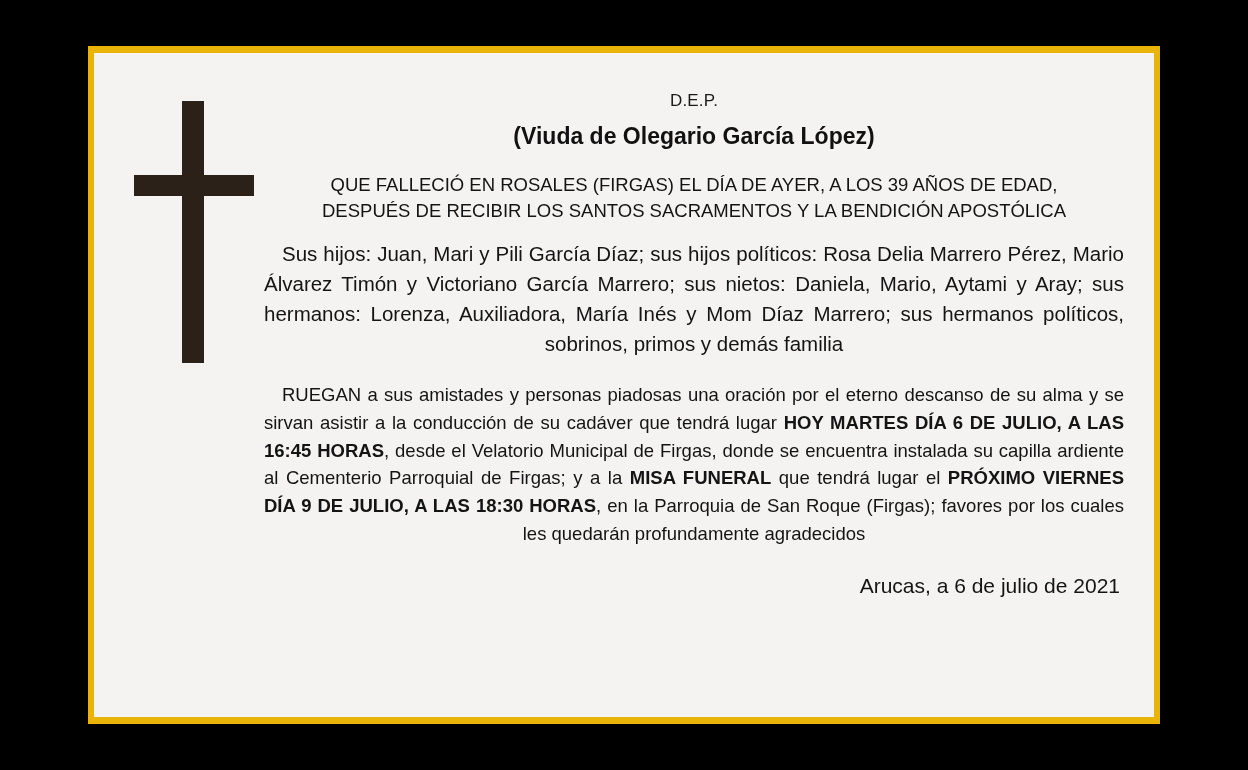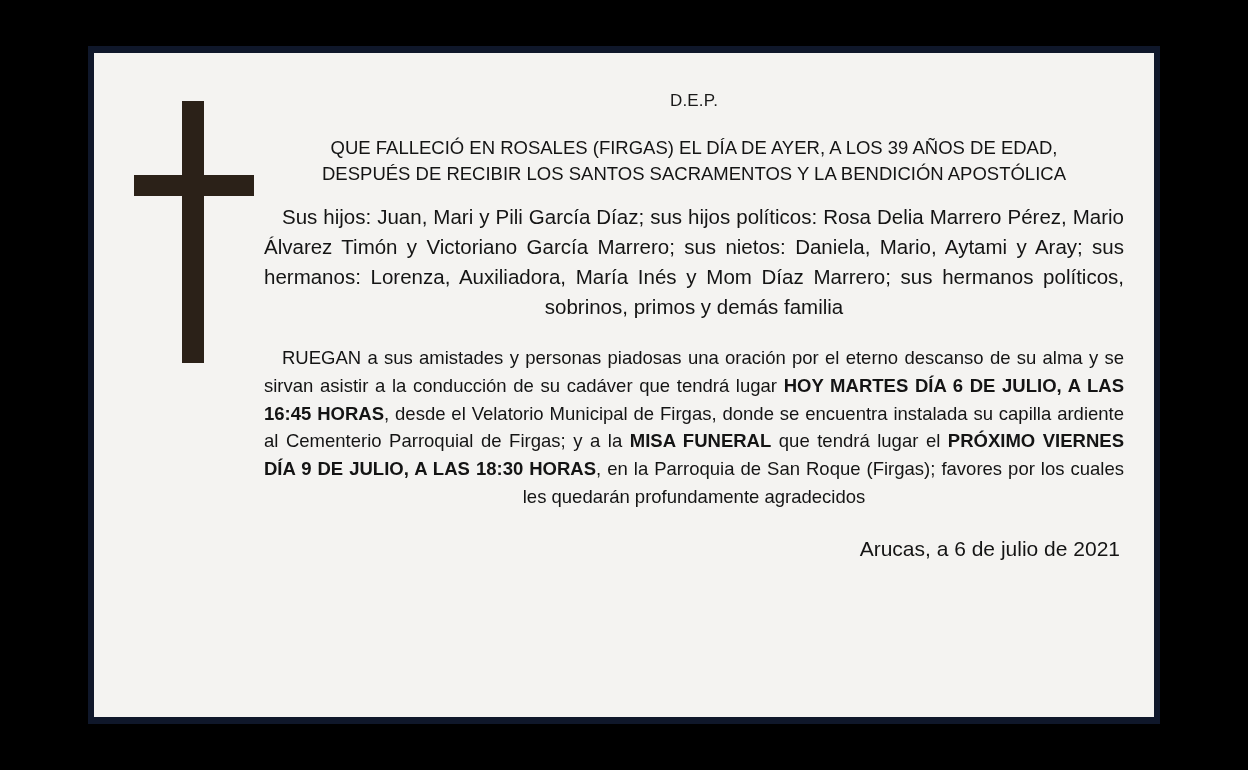--- a/index.html
+++ b/index.html
@@ -18,21 +18,21 @@
     width: 1248px;
     height: 770px;
     background: #000000;
   }
   .notice-outer {
     position: absolute;
     left: 88px;
     top: 46px;
     width: 1072px;
     height: 678px;
-    background: #0f172a;
+    background: #eab308;
     padding: 0;
     box-sizing: border-box;
   }
   .notice-inner {
     position: absolute;
     left: 6px;
     top: 7px;
     width: 1060px;
     height: 664px;
     background: #f4f3f1;
@@ -145,20 +145,21 @@
         <div class="horiz"></div>
       </div>
 
       <div class="content">
 
         <div class="dep">
           <span>D.E.P.</span>
         </div>
 
 
+        <div class="widow">(Viuda de Olegario García López)</div>
 
         <div class="death-lines">
           <span>QUE FALLECIÓ EN ROSALES (FIRGAS) EL DÍA DE AYER, A LOS 39 AÑOS DE EDAD,</span>
           <span>DESPUÉS DE RECIBIR LOS SANTOS SACRAMENTOS Y LA BENDICIÓN APOSTÓLICA</span>
         </div>
 
         <div class="family">Sus hijos: Juan, Mari y Pili García Díaz; sus hijos políticos: Rosa Delia Marrero Pérez, Mario Álvarez Timón y Victoriano García Marrero; sus nietos: Daniela, Mario, Aytami y Aray; sus hermanos: Lorenza, Auxiliadora, María Inés y Mom Díaz Marrero; sus hermanos políticos, sobrinos, primos y demás familia</div>
 
         <div class="request"><span>RUEGAN a sus amistades y personas piadosas una oración por el eterno descanso de su alma y se sirvan asistir a la conducción de su cadáver que tendrá lugar </span><b>HOY MARTES DÍA 6 DE JULIO, A LAS 16:45 HORAS</b><span>, desde el Velatorio Municipal de Firgas, donde se encuentra instalada su capilla ardiente al Cementerio Parroquial de Firgas; y a la </span><b>MISA FUNERAL</b><span> que tendrá lugar el </span><b>PRÓXIMO VIERNES DÍA 9 DE JULIO, A LAS 18:30 HORAS</b><span>, en la Parroquia de San Roque (Firgas); favores por los cuales les quedarán profundamente agradecidos</span></div>
 

